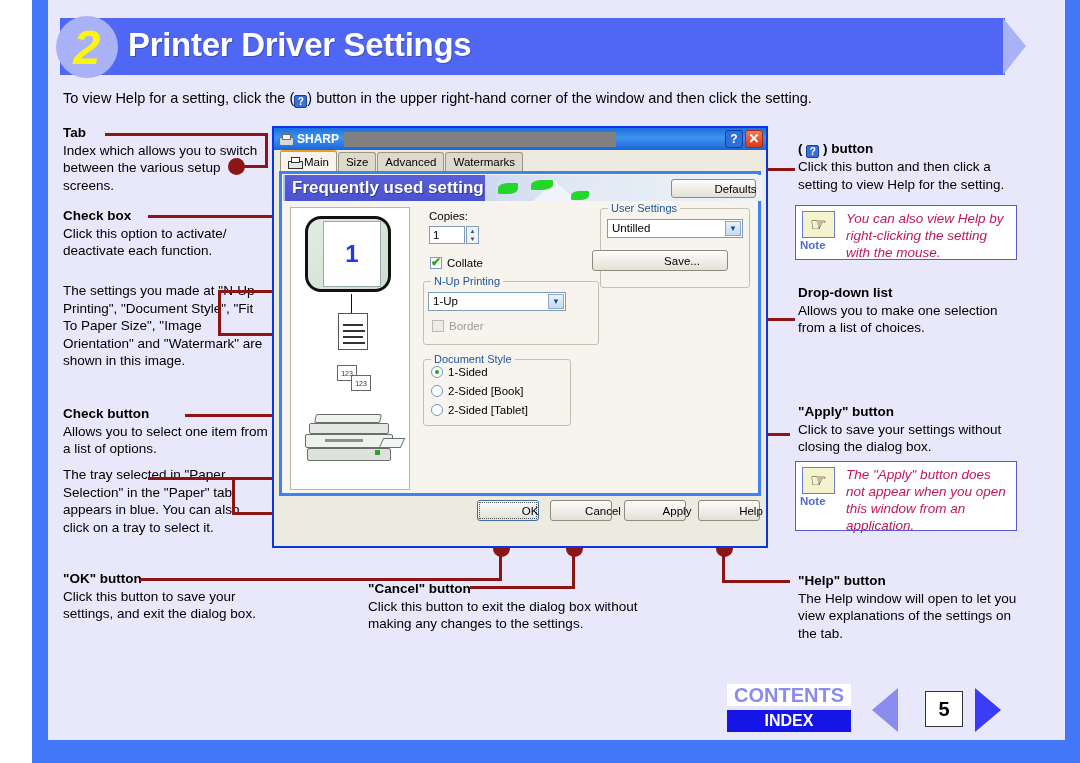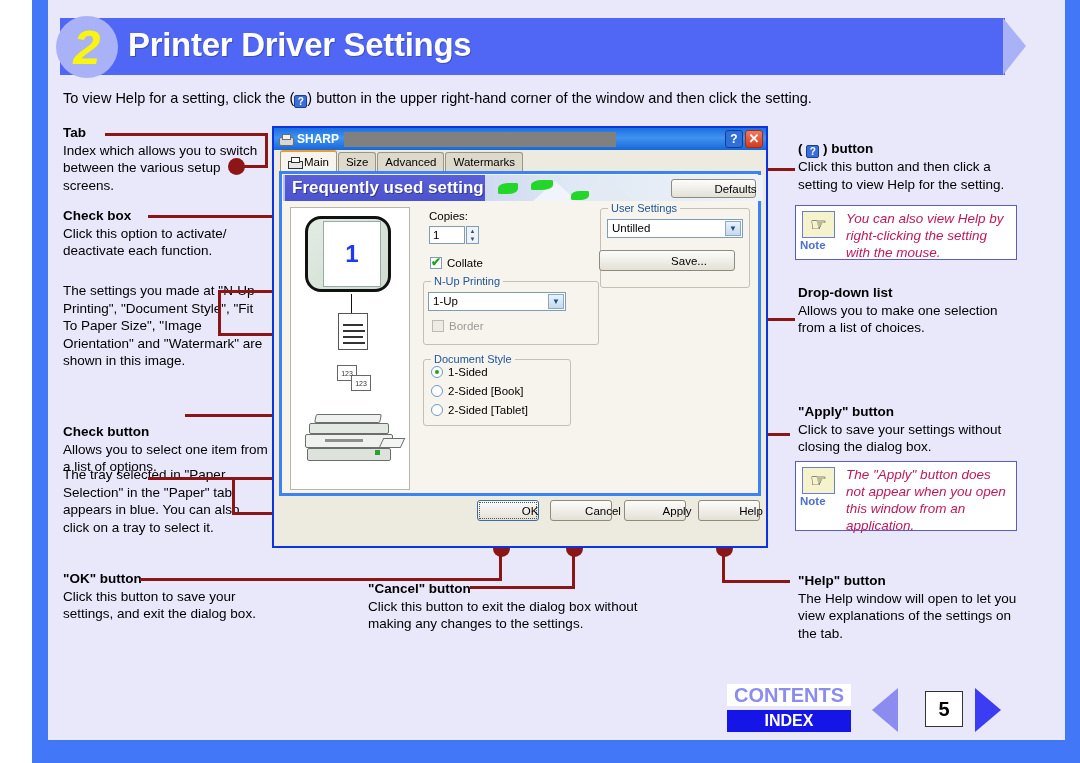--- a/index.html
+++ b/index.html
@@ -355,21 +355,21 @@
 
   <div class="ann" style="left:63px; top:207px; width:205px;">
     <span class="h">Check box</span>
     <span>Click this option to activate/ deactivate each function.</span>
   </div>
 
   <div class="ann" style="left:63px; top:282px; width:200px;">
     <span>The settings you made at "N-Up Printing", "Document Style", "Fit To Paper Size", "Image Orientation" and "Watermark" are shown in this image.</span>
   </div>
 
-  <div class="ann" style="left:63px; top:405px; width:205px;margin-top:18px;">
+  <div class="ann" style="left:63px; top:405px; width:205px;">
     <span class="h">Check button</span>
     <span>Allows you to select one item from a list of options.</span>
   </div>
 
   <div class="ann" style="left:63px; top:466px; width:200px;">
     <span>The tray selected in "Paper Selection" in the "Paper" tab appears in blue. You can also click on a tray to select it.</span>
   </div>
 
   <div class="ann" style="left:63px; top:570px; width:200px;">
     <span class="h">"OK" button</span>
@@ -568,21 +568,21 @@
       <div class="radio" style="left:149px; top:230px;"></div>
       <div class="lab" style="left:166px; top:230px;">2-Sided [Tablet]</div>
 
       <div class="grp" style="left:318px; top:34px; width:150px; height:80px;">
         <span class="grp-t">User Settings</span>
       </div>
       <div class="combo" style="left:325px; top:45px; width:136px; height:19px;">
         <span>Untilled</span>
         <span class="combo-arr">▼</span>
       </div>
-      <div class="btn" style="position:absolute; left:317px; top:76px; width:136px; height:21px;">Save...</div>
+      <div class="btn" style="position:absolute; left:310px; top:76px; width:136px; height:21px;">Save...</div>
 
     </div>
 
     <div class="dlg-foot">
       <div class="btn foot-btn ok" style="left:198px; top:0;">OK</div>
       <div class="btn foot-btn" style="left:271px; top:0;">Cancel</div>
       <div class="btn foot-btn" style="left:345px; top:0;">Apply</div>
       <div class="btn foot-btn" style="left:419px; top:0;">Help</div>
     </div>
   </div>

